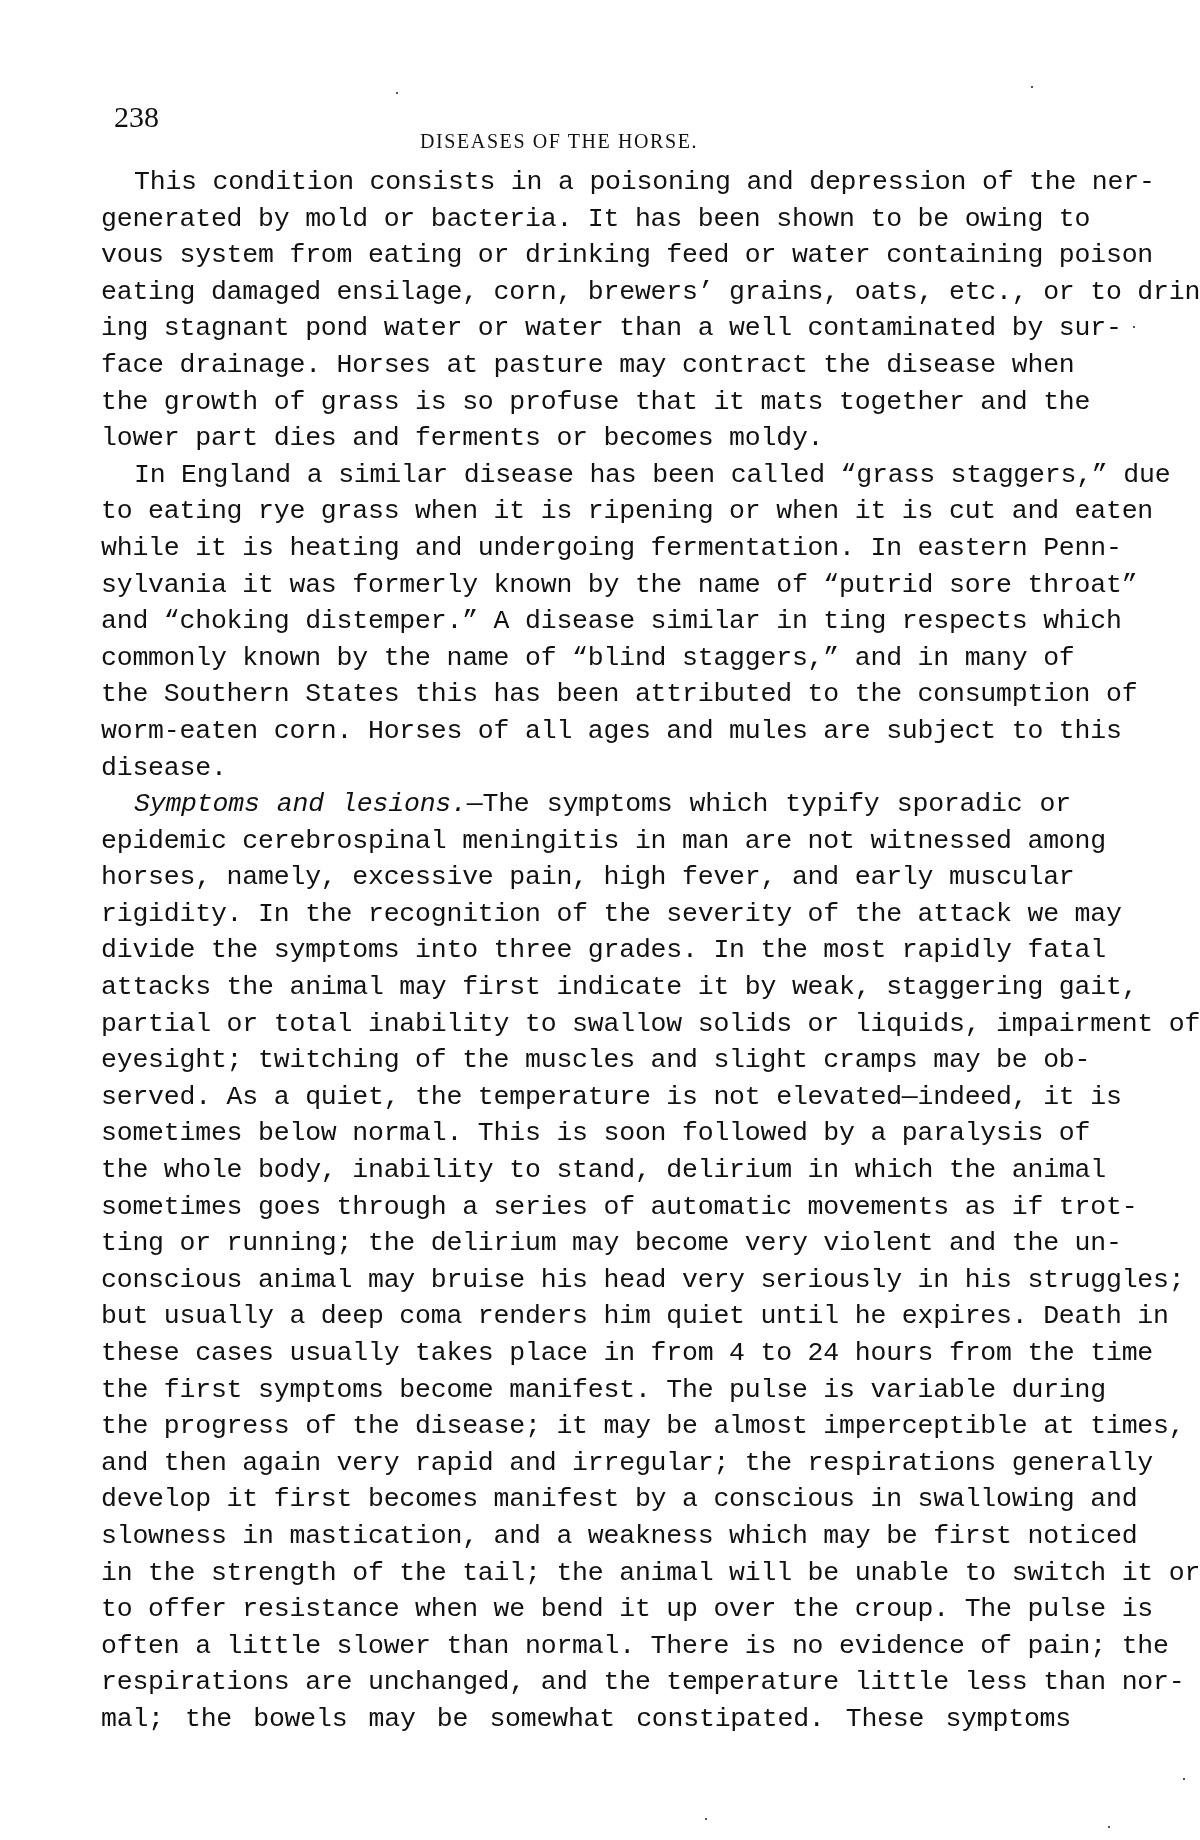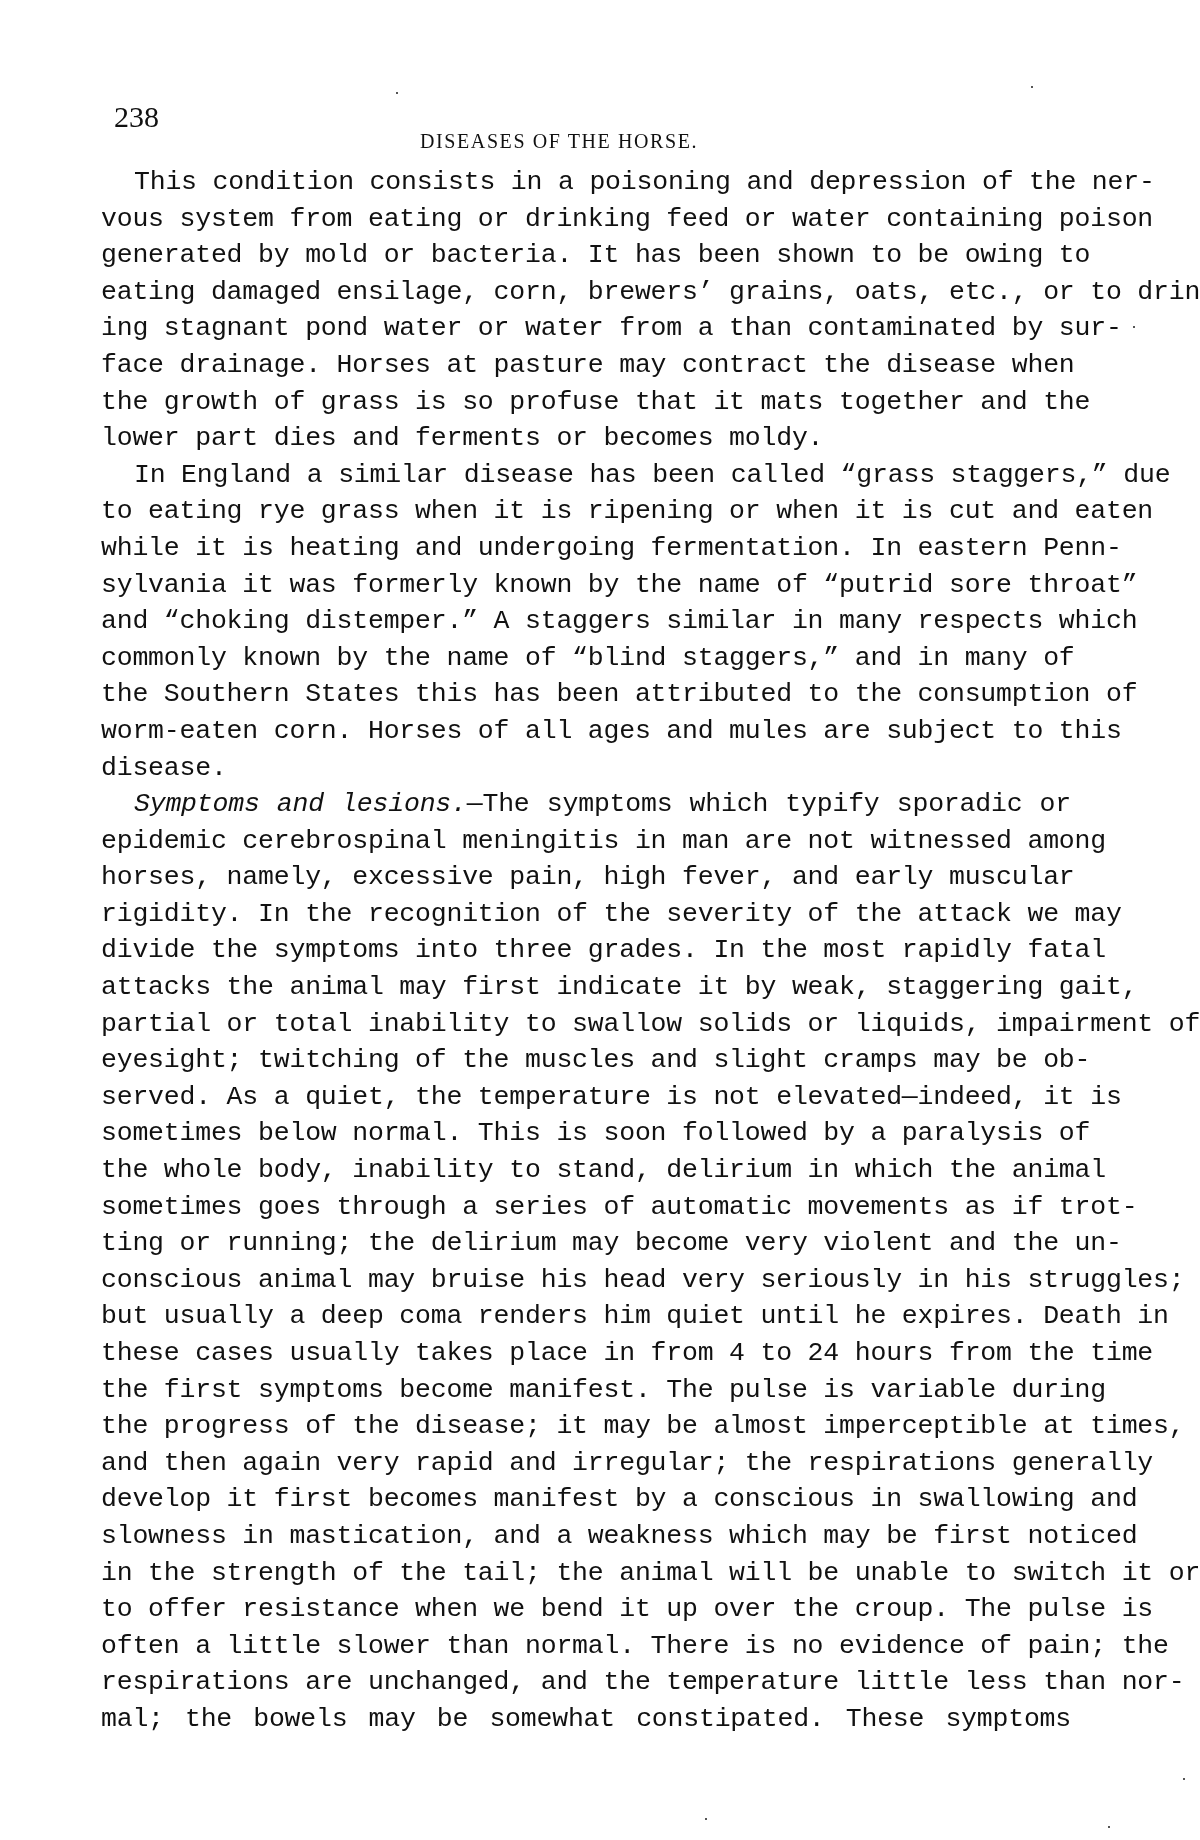--- a/index.html
+++ b/index.html
@@ -90,35 +90,35 @@
 
   <div class="running-head">
     <span class="page-number">238</span>
     <span class="running-title">DISEASES OF THE HORSE.</span>
   </div>
 
   <div class="body-text">
 
     <div>
       <span class="line indent">This condition consists in a poisoning and depression of the ner-</span>
+      <span class="line">generated by mold or bacteria.  It has been shown to be owing to</span>
       <span class="line">vous system from eating or drinking feed or water containing poison</span>
-      <span class="line">generated by mold or bacteria.  It has been shown to be owing to</span>
       <span class="line">eating damaged ensilage, corn, brewers’ grains, oats, etc., or to drink-</span>
-      <span class="line">ing stagnant pond water or water from a than contaminated by sur-</span>
+      <span class="line">ing stagnant pond water or water than a well contaminated by sur-</span>
       <span class="line">face drainage.  Horses at pasture may contract the disease when</span>
       <span class="line">the growth of grass is so profuse that it mats together and the</span>
       <span class="line last">lower part dies and ferments or becomes moldy.</span>
     </div>
 
     <div>
       <span class="line indent">In England a similar disease has been called “grass staggers,” due</span>
       <span class="line">to eating rye grass when it is ripening or when it is cut and eaten</span>
       <span class="line">while it is heating and undergoing fermentation.  In eastern Penn-</span>
       <span class="line">sylvania it was formerly known by the name of “putrid sore throat”</span>
-      <span class="line">and “choking distemper.”  A staggers similar in many respects which</span>
+      <span class="line">and “choking distemper.”  A disease similar in ting respects which</span>
       <span class="line">commonly known by the name of “blind staggers,” and in many of</span>
       <span class="line">the Southern States this has been attributed to the consumption of</span>
       <span class="line">worm-eaten corn.  Horses of all ages and mules are subject to this</span>
       <span class="line last">disease.</span>
     </div>
 
     <div>
       <span class="line indent"><span class="italic">Symptoms and lesions.</span><span>—The symptoms which typify sporadic or</span></span>
       <span class="line">epidemic cerebrospinal meningitis in man are not witnessed among</span>
       <span class="line">horses, namely, excessive pain, high fever, and early muscular</span>

